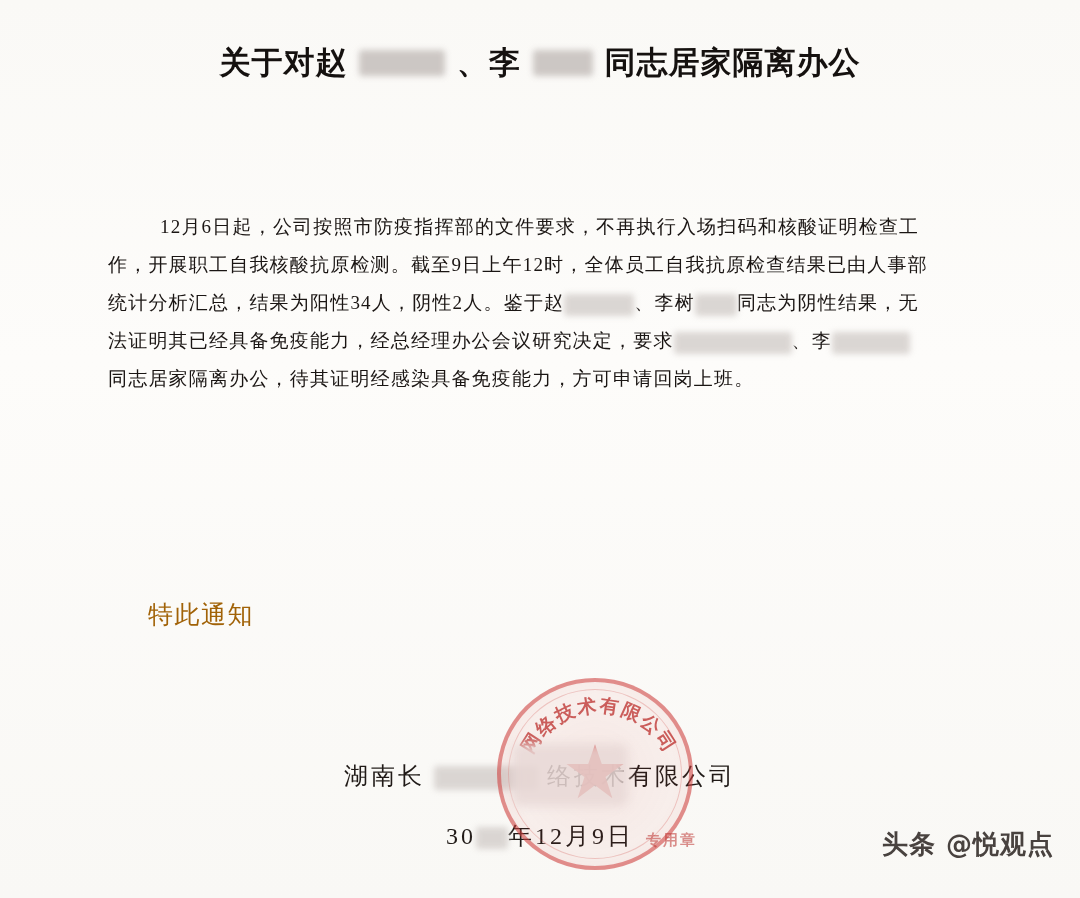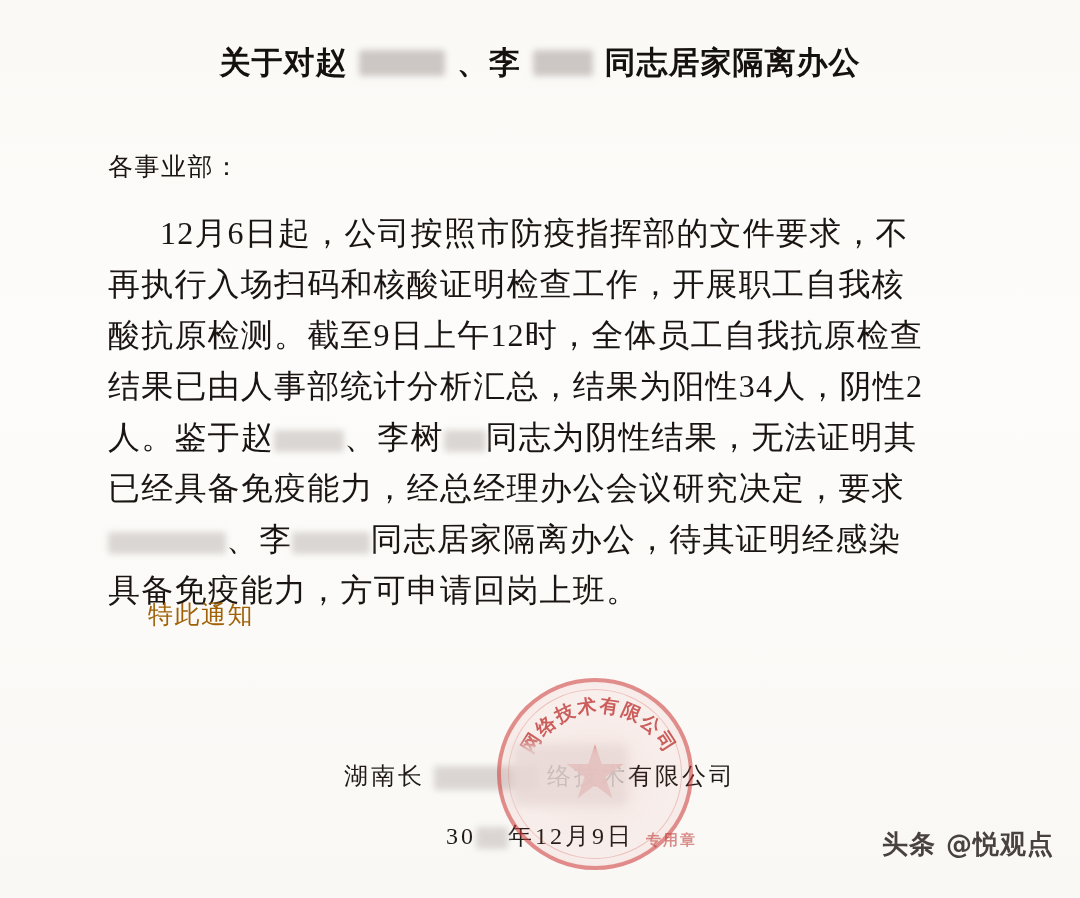--- a/index.html
+++ b/index.html
@@ -61,22 +61,22 @@
     left: 108px;
     font-size: 25px;
     color: #1a1513;
     letter-spacing: 1.5px;
   }
   #body-text {
     position: absolute;
     top: 208px;
     left: 108px;
     width: 820px;
-    font-size: 32px;
-    line-height: 51px;
+    font-size: 19px;
+    line-height: 38px;
     color: #1a1513;
     letter-spacing: 1.2px;
   }
   #body-text .indent {
     display: inline-block;
     width: 52px;
   }
   #closing {
     position: absolute;
     top: 598px;
@@ -194,21 +194,20 @@
   <div id="paper-tint"></div>
 
   <div id="doc-title">
     <span>关于对赵</span>
     <span class="redact title" style="width:86px;"></span>
     <span>、李</span>
     <span class="redact title" style="width:60px;"></span>
     <span>同志居家隔离办公</span>
   </div>
 
-  <div id="salutation">各事业部：</div>
 
   <div id="body-text">
     <span class="indent"></span><span>12月6日起，公司按照市防疫指挥部的文件要求，不再执行入场扫码和核酸证明检查工作，开展职工自我核酸抗原检测。截至9日上午12时，全体员工自我抗原检查结果已由人事部统计分析汇总，结果为阳性34人，阴性2人。鉴于赵</span><span class="redact light" style="width:70px;height:22px;"></span><span>、李树</span><span class="redact light" style="width:42px;height:22px;"></span><span>同志为阴性结果，无法证明其已经具备免疫能力，经总经理办公会议研究决定，要求</span><span class="redact light" style="width:118px;height:22px;"></span><span>、李</span><span class="redact light" style="width:78px;height:22px;"></span><span>同志居家隔离办公，待其证明经感染具备免疫能力，方可申请回岗上班。</span>
   </div>
 
   <div id="closing">特此通知</div>
 
   <div id="signature-block">
     <div id="company-line">
       <span>湖南长</span>

